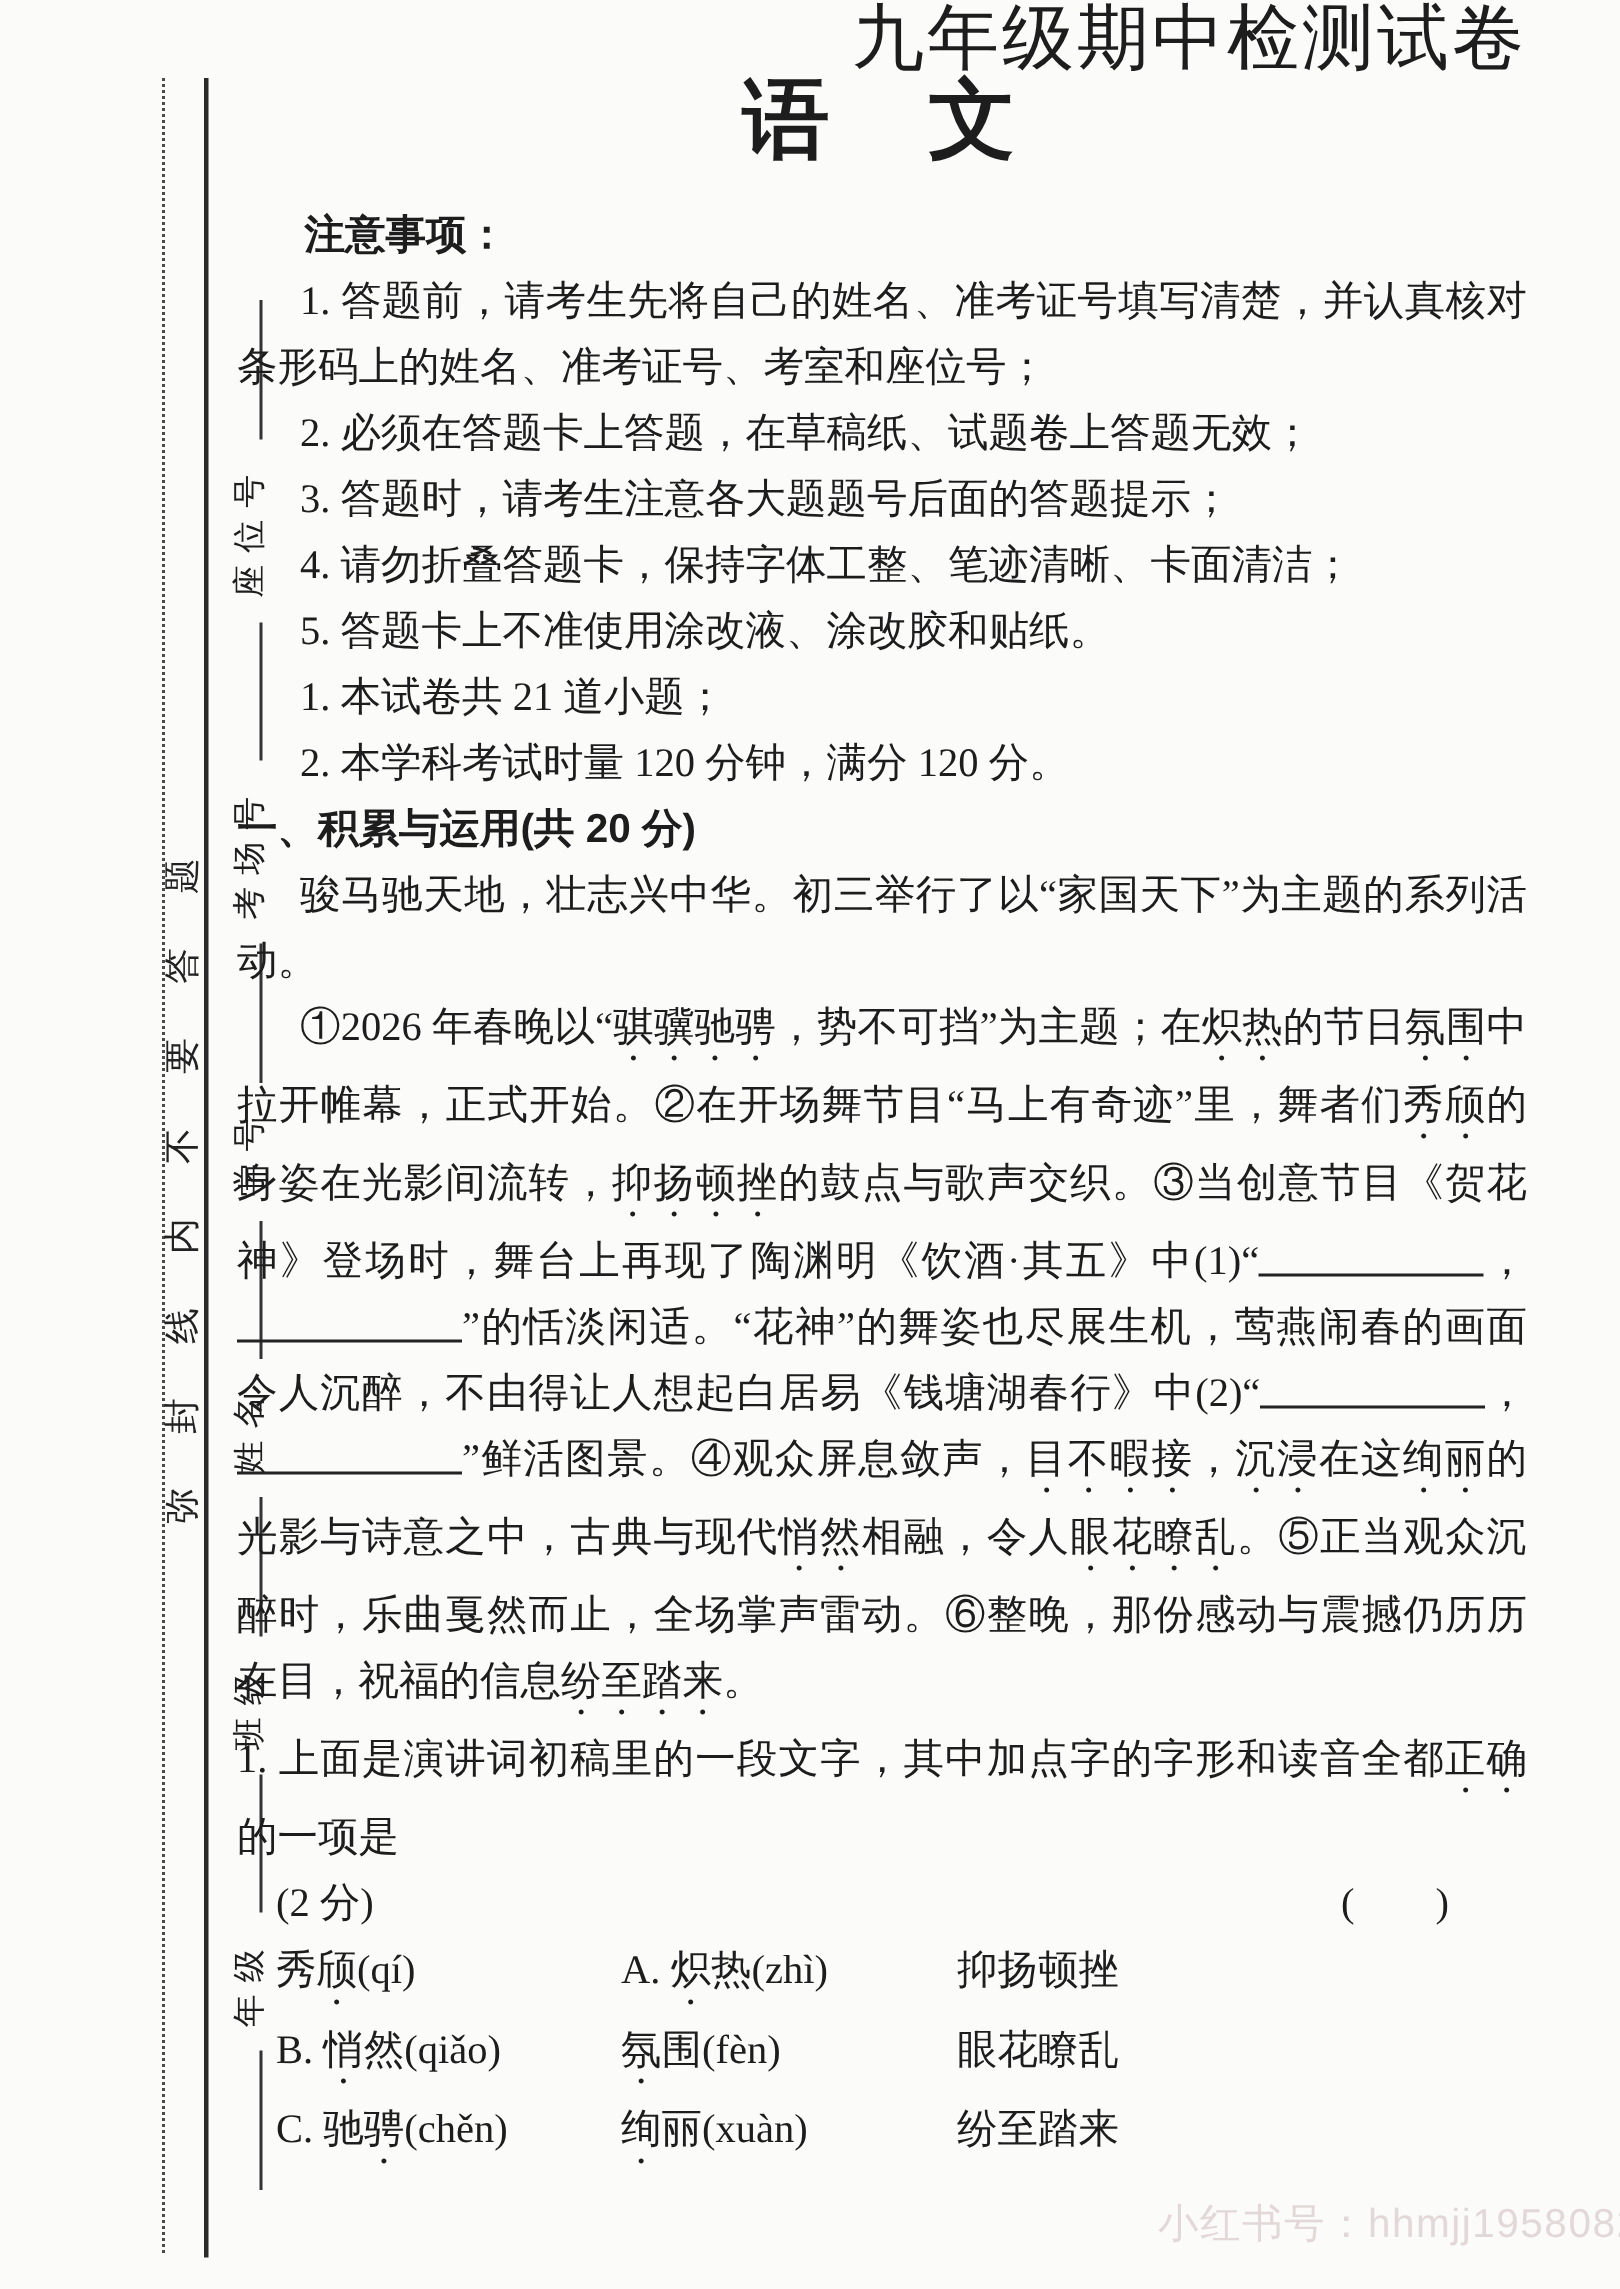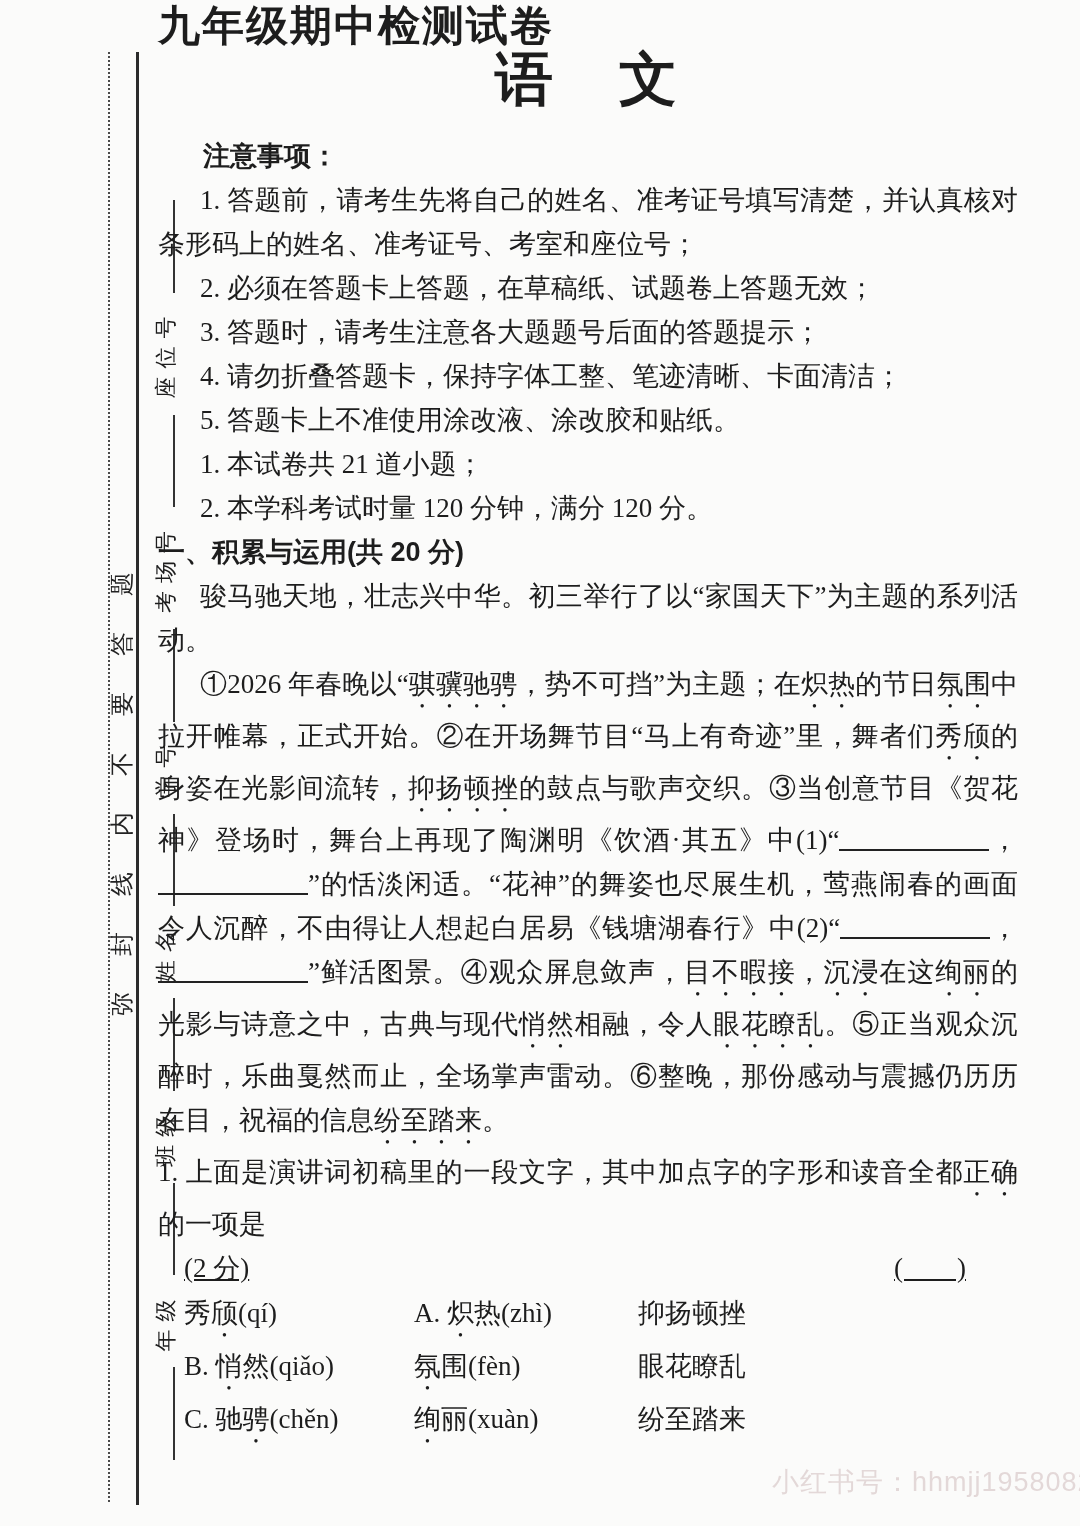--- a/index.html
+++ b/index.html
@@ -37,22 +37,22 @@
     white-space:nowrap; text-align:center; color:#222;
   }
 
   
   .content {
     position:absolute; left:158px; top:0; width:860px;
     font-size:27px; line-height:44px; text-align:justify;
   }
   .content p { margin:0; }
   .title {
-    margin:46px 0 0; text-align:left;
-    font-size:42px; line-height:52px; font-weight:700; letter-spacing:2px;
+    margin:46px 0 0; text-align:right;
+    font-size:48px; line-height:52px; font-weight:400; letter-spacing:2px;
   }
   .subject {
     margin:12px 0 0; text-align:center;
     font-size:58px; line-height:56px; font-weight:700; letter-spacing:4px;
   }
   .hd {
     font-family:"Liberation Sans","DejaVu Sans",sans-serif;
     font-weight:700; font-size:27px;
   }
   .hd.first { margin-top:26px !important;margin-left:45px; }
@@ -63,21 +63,20 @@
     text-emphasis:filled dot #1d1d1d;
     text-emphasis-position:under right;
   }
   .blank {
     display:inline-block; height:0.95em; vertical-align:baseline;
     border-bottom:2px solid #222; transform:translateY(2px);
   }
   .score-row {
     display:flex; justify-content:space-between;
     padding:0 52px 0 26px;
-    text-decoration:underline;
   }
   .opts { margin-left:26px; line-height:46px; }
   .opt-row { display:grid; grid-template-columns:230px 224px 1fr; }
 
   
   .watermark {
     position:absolute; left:772px; top:1464px;
     font-family:"Liberation Sans","DejaVu Sans",sans-serif;
     font-size:27px; letter-spacing:1px;
     color:rgba(208,188,188,0.55); white-space:nowrap;

